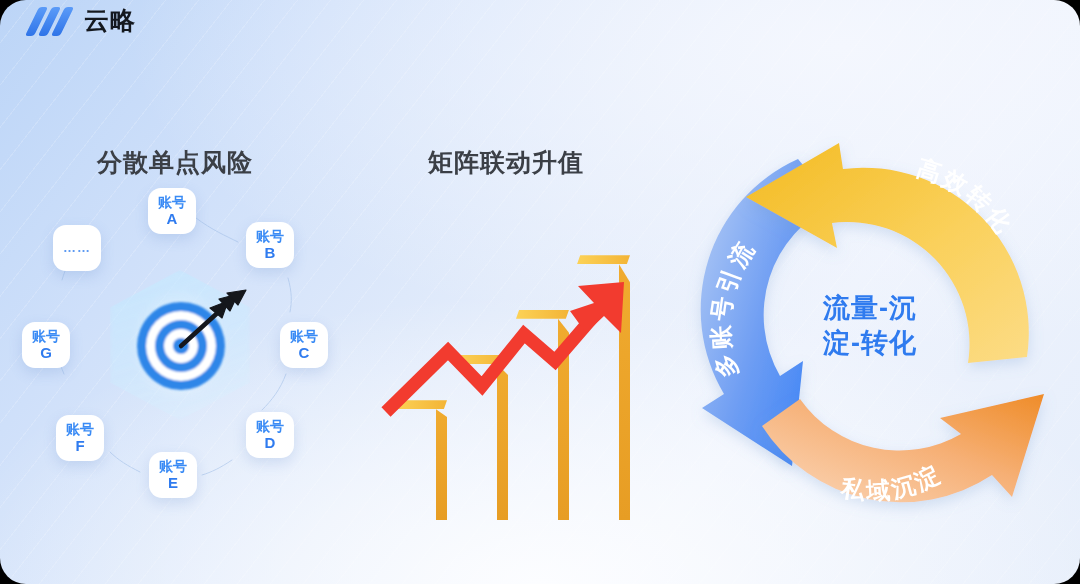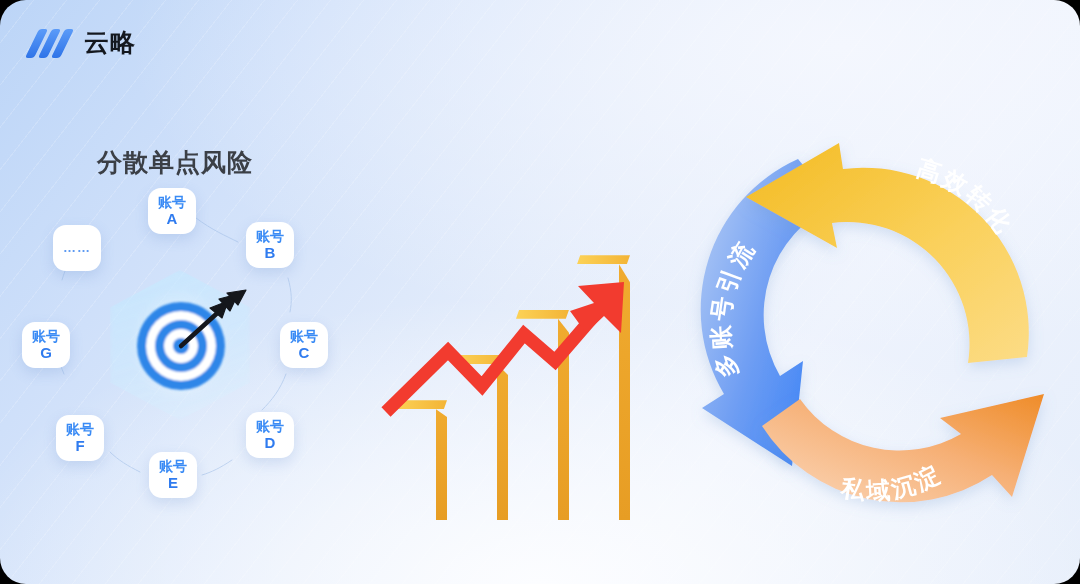--- a/index.html
+++ b/index.html
@@ -13,21 +13,21 @@
       radial-gradient(90% 80% at 50% 100%, #fcfdff 0%, rgba(252,253,255,0) 62%),
       linear-gradient(128deg,#bcd5f7 0%,#cfe0fa 22%,#e3ecfb 48%,#eef3fd 70%,#e6eefb 100%);
   }
   .stage:before{
     content:"";position:absolute;inset:0;pointer-events:none;
     background:repeating-linear-gradient(128deg,rgba(255,255,255,0.30) 0 1px,rgba(255,255,255,0) 1px 26px);
     opacity:.55;
   }
 
   
-  .logo{position:absolute;left:30px;top:26px;display:flex;align-items:center;gap:10px;}
+  .logo{position:absolute;left:30px;top:4px;display:flex;align-items:center;gap:10px;}
   .logo-mark{position:relative;width:44px;height:32px;}
   .logo-mark i{position:absolute;top:2px;width:9px;height:29px;border-radius:3px;
     background:linear-gradient(180deg,#5b9bf8,#2f74e8);transform:skewX(-26deg);display:block;}
   .logo-mark i:nth-child(1){left:2px;}
   .logo-mark i:nth-child(2){left:15px;}
   .logo-mark i:nth-child(3){left:28px;}
   .logo-text{font-size:25px;font-weight:700;color:#14181f;letter-spacing:1px;}
 
   
   .page-title{
@@ -102,20 +102,21 @@
     <span class="logo-mark">
       <i></i>
         <i></i>
         <i></i>
     </span>
     <span class="logo-text">云略</span>
   </div>
 
 
   <div class="sec-head" id="head-left">分散单点风险</div>
+  <div class="sec-head" id="head-mid">矩阵联动升值</div>
 
   <div class="cluster">
 
     <svg class="link-line" viewBox="0 0 360 370">
       <g stroke="#9fbde6" stroke-width="1" fill="none" opacity=".55" stroke-linecap="round">
         <path d="M196 58 C212 70 226 76 238 82"></path>
         <path d="M288 118 C292 132 292 142 290 152"></path>
         <path d="M286 214 C280 230 272 240 262 250"></path>
         <path d="M232 300 C220 308 212 312 202 315"></path>
         <path d="M140 312 C128 306 118 300 110 292"></path>
@@ -269,15 +270,19 @@
         <textPath href="#pBlue" startOffset="8%" id="tp-blue">多账号引流</textPath>
       </text>
       <text class="arc-label">
         <textPath href="#pYel" startOffset="10%" id="tp-yel">高效转化</textPath>
       </text>
       <text class="arc-label">
         <textPath href="#pOra" startOffset="12%" id="tp-ora">私域沉淀</textPath>
       </text>
     </svg>
 
+    <div class="cycle-center">
+      <div>流量-沉</div>
+      <div>淀-转化</div>
+    </div>
   </div>
 
 </div>
 
 </body></html>

